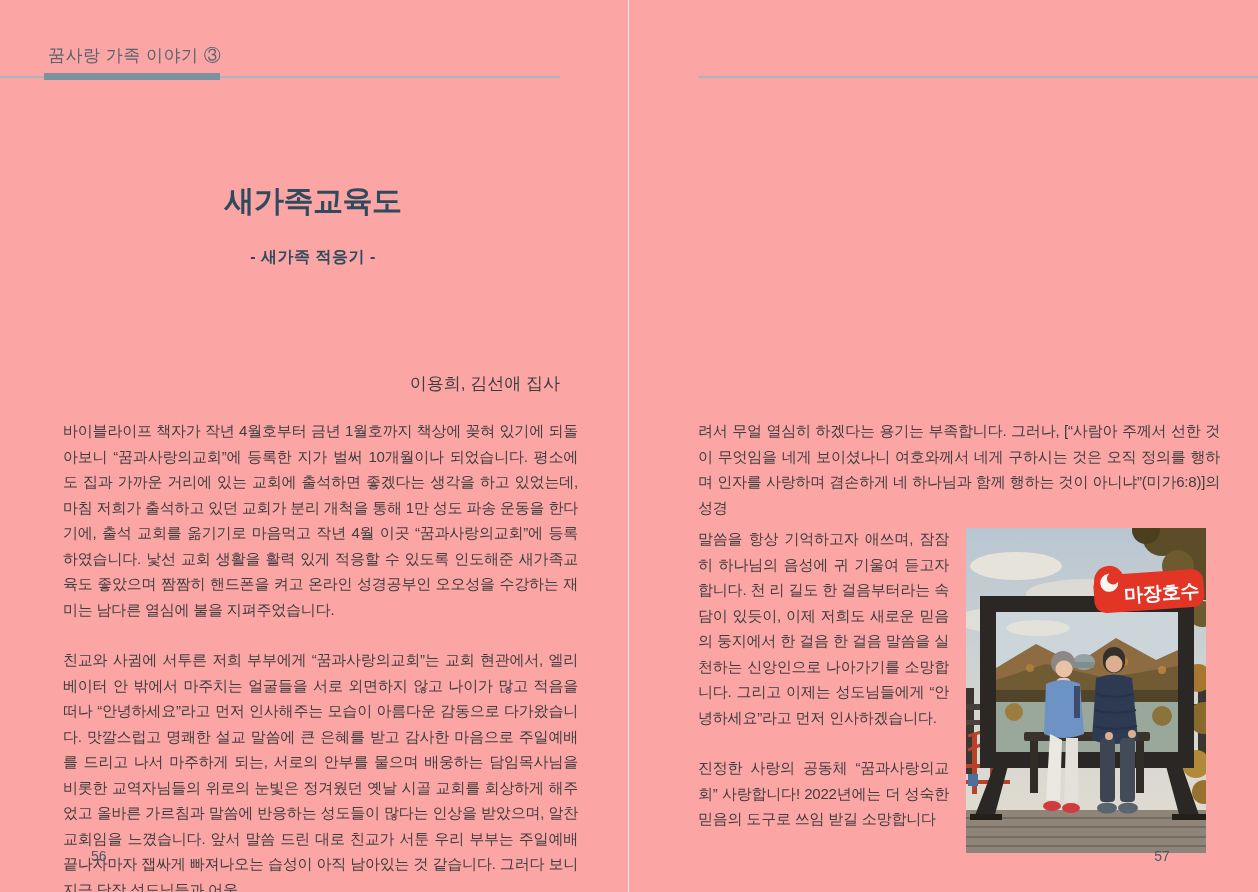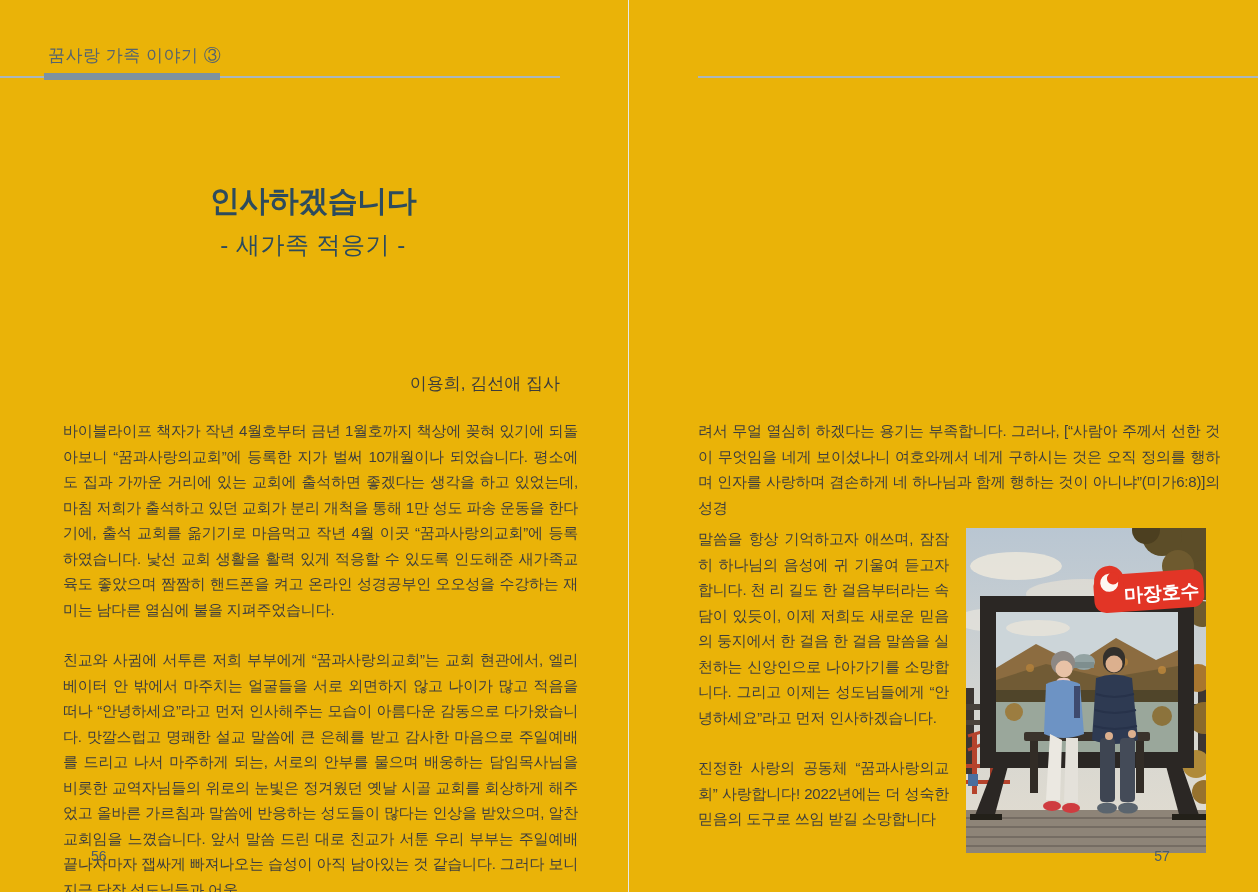--- a/index.html
+++ b/index.html
@@ -5,21 +5,21 @@
   html, body {
     margin: 0; padding: 0;
     width: 1258px; height: 892px;
     background: #ffffff;
     font-family: "Liberation Sans", sans-serif;
     overflow: hidden;
   }
   .spread {
     position: relative;
     width: 1258px; height: 892px;
-    background: #eab308;
+    background: #fca5a5;
   }
   .gutter-line {
     position: absolute; left: 628px; top: 0;
     width: 1px; height: 892px;
     background: #e6e9eb;
   }
   .section-header {
     position: absolute; left: 48px; top: 44px;
     font-size: 17px; letter-spacing: 0.5px;
     color: #55646f;
@@ -38,22 +38,22 @@
   }
   .title-block {
     position: absolute; left: 48px; top: 182px; width: 530px;
     text-align: center; color: #2d4b5d;
   }
   .title-line {
     font-size: 30px; font-weight: bold; line-height: 37px;
     letter-spacing: -0.5px;
   }
   .subtitle {
-    margin-top: 10px;
-    font-size: 24px; font-weight: normal; letter-spacing: 0.5px;
+    margin-top: 28px;
+    font-size: 16px; font-weight: bold; letter-spacing: 0.5px;
   }
   .author {
     position: absolute; left: 48px; top: 372px; width: 512px;
     text-align: right; font-size: 17px; color: #3c3c3c;
   }
   .body-text {
     font-size: 15px; line-height: 25.5px; color: #3e3e3e;
     text-align: justify; letter-spacing: -0.2px;
   }
   .left-body {
@@ -88,21 +88,21 @@
 <div class="spread">
 
   <div class="gutter-line"></div>
 
   <div class="section-header">꿈사랑 가족 이야기 ③</div>
   <div class="rule-thin-left"></div>
   <div class="rule-accent"></div>
   <div class="rule-thin-right"></div>
 
   <div class="title-block">
-    <div class="title-line">인사하겠습니다</div>
+    <div class="title-line">새가족교육도</div>
     <div class="subtitle">- 새가족 적응기 -</div>
   </div>
 
   <div class="author">이용희, 김선애 집사</div>
 
   <div class="left-body body-text">
     <p>바이블라이프 책자가 작년 4월호부터 금년 1월호까지 책상에 꽂혀 있기에 되돌아보니 “꿈과사랑의교회”에 등록한 지가 벌써 10개월이나 되었습니다. 평소에도 집과 가까운 거리에 있는 교회에 출석하면 좋겠다는 생각을 하고 있었는데, 마침 저희가 출석하고 있던 교회가 분리 개척을 통해 1만 성도 파송 운동을 한다기에, 출석 교회를 옮기기로 마음먹고 작년 4월 이곳 “꿈과사랑의교회”에 등록하였습니다. 낯선 교회 생활을 활력 있게 적응할 수 있도록 인도해준 새가족교육도 좋았으며 짬짬히 핸드폰을 켜고 온라인 성경공부인 오오성을 수강하는 재미는 남다른 열심에 불을 지펴주었습니다.</p>
     <p>친교와 사귐에 서투른 저희 부부에게 “꿈과사랑의교회”는 교회 현관에서, 엘리베이터 안 밖에서 마주치는 얼굴들을 서로 외면하지 않고 나이가 많고 적음을 떠나 “안녕하세요”라고 먼저 인사해주는 모습이 아름다운 감동으로 다가왔습니다. 맛깔스럽고 명쾌한 설교 말씀에 큰 은혜를 받고 감사한 마음으로 주일예배를 드리고 나서 마주하게 되는, 서로의 안부를 물으며 배웅하는 담임목사님을 비롯한 교역자님들의 위로의 눈빛은 정겨웠던 옛날 시골 교회를 회상하게 해주었고 올바른 가르침과 말씀에 반응하는 성도들이 많다는 인상을 받았으며, 알찬 교회임을 느꼈습니다. 앞서 말씀 드린 대로 친교가 서툰 우리 부부는 주일예배 끝나자마자 잽싸게 빠져나오는 습성이 아직 남아있는 것 같습니다. 그러다 보니 지금 당장 성도님들과 어울</p>
   </div>
 

